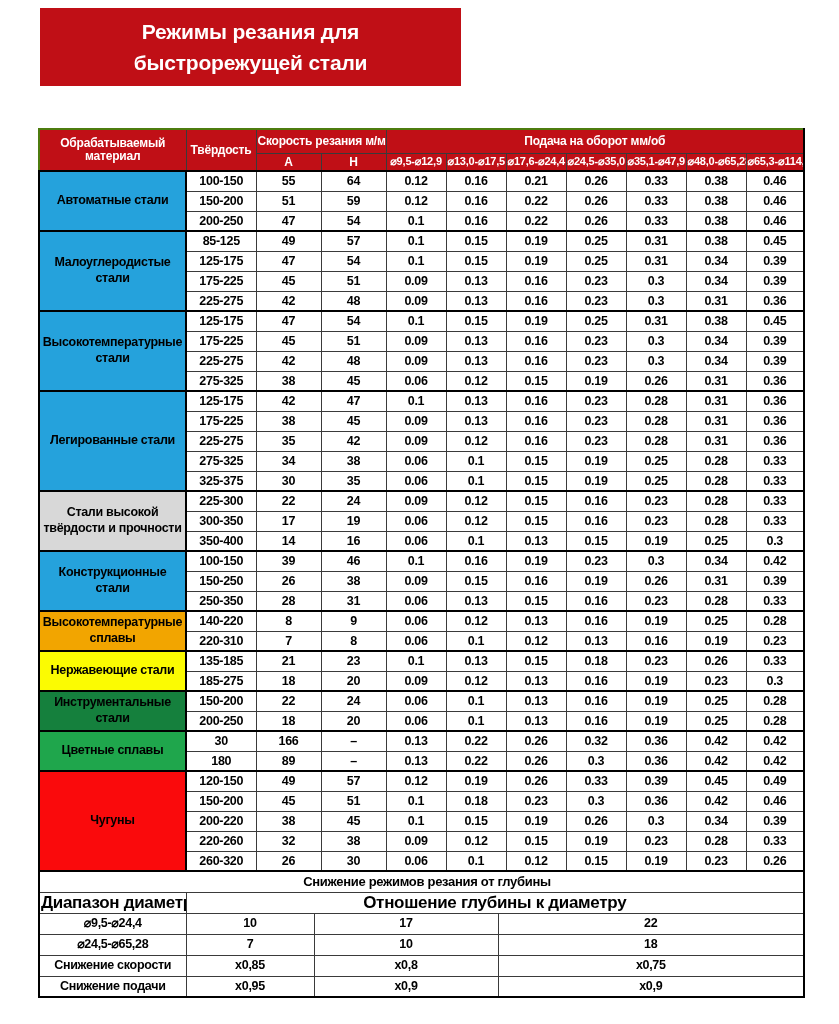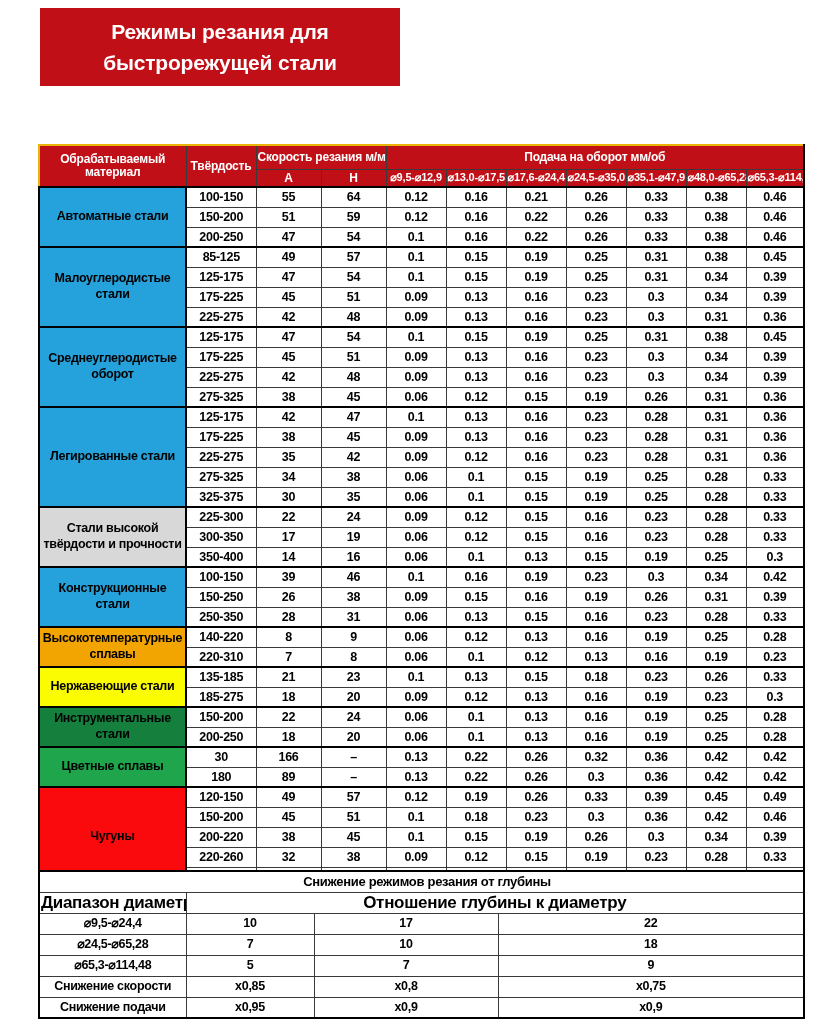--- a/index.html
+++ b/index.html
@@ -6,27 +6,27 @@
     --dkred:#c00f16; --blue:#25a2dc; --gray:#d8d8d8; --orange:#f2a500;
     --yellow:#fbfb02; --green:#1fa64c; --red:#fa0a0c; --grid:#3a3a3a;
   }
   *{box-sizing:border-box;}
   html,body{margin:0;padding:0;}
   body{
     width:839px;height:1024px;position:relative;background:#fff;
     font-family:"Liberation Sans", sans-serif;
   }
   .banner{
-    position:absolute;left:40px;top:8px;width:360px;min-height:78px;
+    position:absolute;left:40px;top:8px;width:421px;min-height:78px;
     background:var(--dkred);color:#fff;font-size:21px;font-weight:bold;
     text-align:center;line-height:1.5;display:flex;align-items:center;justify-content:center;
     padding:6px 18px;letter-spacing:-0.2px;
   }
   table{border-collapse:collapse;table-layout:fixed;position:absolute;left:38px;width:765px;}
-  table.main{top:144px;border:2px solid #eab308;}
+  table.main{top:128px;border:2px solid #4d7c0f;}
   table.depth{top:870px;border:2px solid #000;}
   th,td{
     border:1px solid var(--grid);text-align:center;vertical-align:middle;
     padding:0 1px;overflow:hidden;white-space:nowrap;
   }
   thead th{background:var(--dkred);color:#fff;font-weight:bold;font-size:12px;letter-spacing:-0.2px;}
   tr.hdr1 th{height:24px;}
   tr.hdr2 th{height:18px;}
   th.dia{font-size:11px;}
   th.wrap{white-space:normal;line-height:1.1;}
@@ -165,21 +165,21 @@
         <td>48</td>
         <td>0.09</td>
         <td>0.13</td>
         <td>0.16</td>
         <td>0.23</td>
         <td>0.3</td>
         <td>0.31</td>
         <td>0.36</td>
       </tr>
       <tr class="group-start">
-        <td rowspan="4" class="material" style="background: rgb(37, 162, 220);">Среднеуглеродистые оборот</td>
+        <td rowspan="4" class="material" style="background: rgb(37, 162, 220);">Высокотемпературные стали</td>
         <td>125-175</td>
         <td>47</td>
         <td>54</td>
         <td>0.1</td>
         <td>0.15</td>
         <td>0.19</td>
         <td>0.25</td>
         <td>0.31</td>
         <td>0.38</td>
         <td>0.45</td>
@@ -542,26 +542,20 @@
         <td>17</td>
         <td>22</td>
       </tr>
       <tr>
         <td>⌀24,5-⌀65,28</td>
         <td>7</td>
         <td>10</td>
         <td>18</td>
       </tr>
       <tr>
-        <td>⌀65,3-⌀114,48</td>
-        <td>5</td>
-        <td>7</td>
-        <td>9</td>
-      </tr>
-      <tr>
         <td>Снижение скорости</td>
         <td>x0,85</td>
         <td>x0,8</td>
         <td>x0,75</td>
       </tr>
       <tr>
         <td>Снижение подачи</td>
         <td>x0,95</td>
         <td>x0,9</td>
         <td>x0,9</td>

